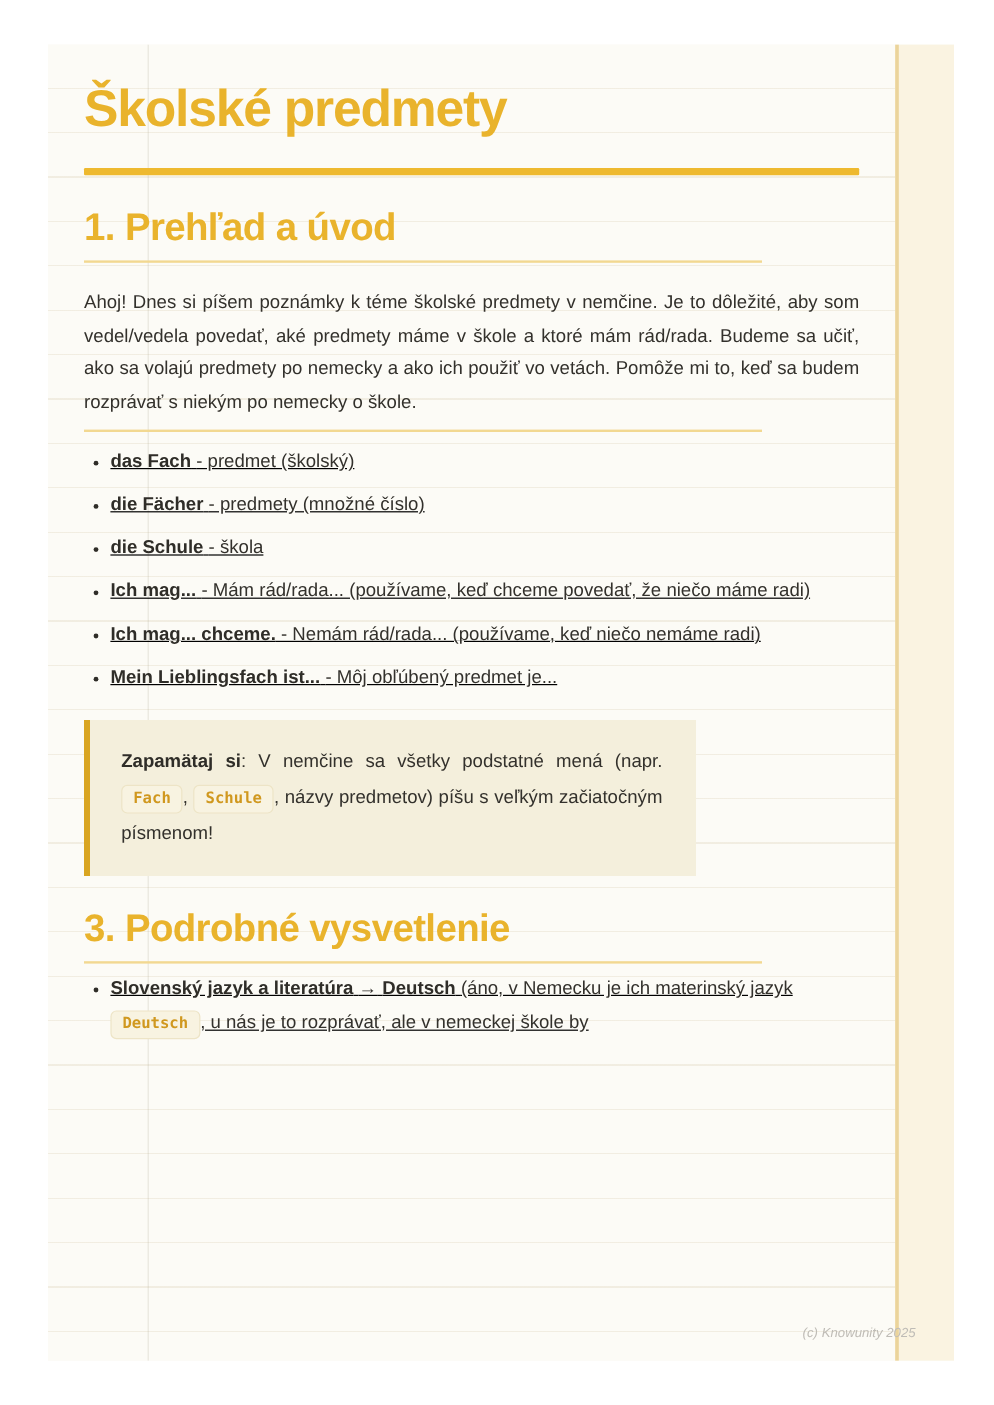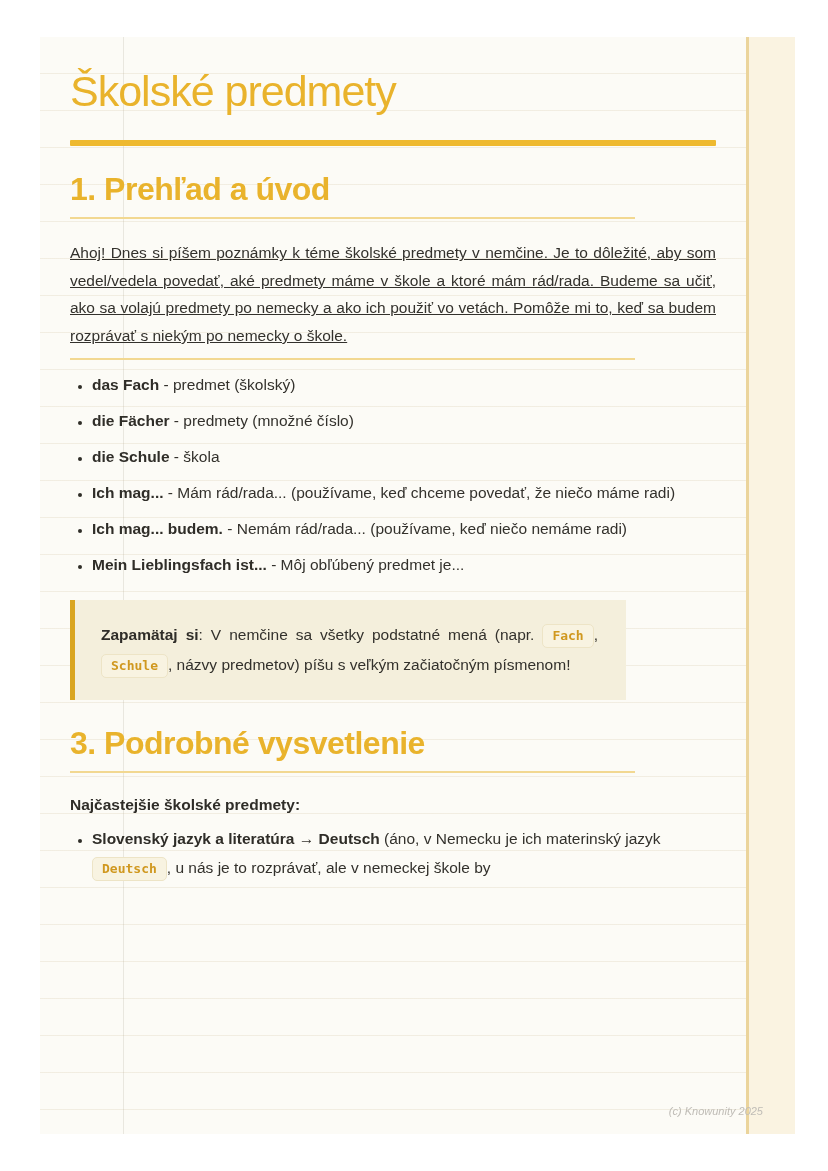--- a/index.html
+++ b/index.html
@@ -38,21 +38,21 @@
     border-left: 3px solid #EBD49B;
   }
   .content {
     position: relative;
     padding: 30px 79px 0 30px;
   }
   h1.doc-title {
     margin: 0;
     font-size: 43px;
     line-height: 1.15;
-    font-weight: 400;
+    font-weight: 700;
     letter-spacing: -1px;
     color: #E9B32C;
   }
   .title-rule {
     height: 6px;
     background: #EEB92F;
     margin-top: 24px;
     margin-bottom: 14px;
     border-radius: 1px;
   }
@@ -69,53 +69,53 @@
     height: 2px;
     background: #F2D891;
     margin-top: 9px;
   }
   p.body-par {
     margin: 20px 0 0 0;
     font-size: 15.5px;
     line-height: 27.5px;
     color: #33312C;
     text-align: justify;
-    text-decoration: underline;
   }
   p.intro-par {
     margin: 20px 0 0 0;
     font-size: 15.5px;
     line-height: 27px;
     color: #33312C;
   }
   p.bold-sub {
     margin: 18px 0 0 0;
     font-size: 15.5px;
     line-height: 27px;
     font-weight: 700;
     color: #2F2D28;
   }
   ul.term-list {
     margin: 12px 0 0 0;
     padding-left: 22px;
     list-style: disc;
+    text-decoration: underline;
   }
   ul.term-list li {
     font-size: 15.5px;
     line-height: 26px;
     color: #33312C;
     margin-bottom: 10px;
   }
   ul.term-list li::marker { font-size: 0.8em; color: #2F2D28; }
   ul.last-list { margin-top: 6px; }
   ul.last-list li { line-height: 29px; margin-bottom: 0; }
   .term { font-weight: 700; color: #2F2D28; }
   .callout {
     box-sizing: border-box;
-    width: 556px;
+    width: 510px;
     margin-top: 22px;
     background: #F4EFDC;
     border-left: 5px solid #D9A521;
     padding: 20px 28px 20px 26px;
   }
   .callout p {
     margin: 0;
     font-size: 15.5px;
     line-height: 30px;
     color: #33312C;
@@ -174,38 +174,37 @@
       </li>
       <li>
         <span class="term">die Schule</span>
         <span>- škola</span>
       </li>
       <li>
         <span class="term">Ich mag...</span>
         <span>- Mám rád/rada... (používame, keď chceme povedať, že niečo máme radi)</span>
       </li>
       <li>
-        <span class="term">Ich mag... budem.</span>
+        <span class="term">Ich mag... chceme.</span>
         <span>- Nemám rád/rada... (používame, keď niečo nemáme radi)</span>
       </li>
       <li>
         <span class="term">Mein Lieblingsfach ist...</span>
         <span>- Môj obľúbený predmet je...</span>
       </li>
     </ul>
 
     <div class="callout">
       <p><span class="term">Zapamätaj si</span><span>: V nemčine sa všetky podstatné mená (napr.</span>
         <code class="chip">Fach</code><span>,</span>
         <code class="chip">Schule</code><span>, názvy predmetov) píšu s veľkým začiatočným písmenom!</span></p>
     </div>
 
     <h2 class="sec-heading">3. Podrobné vysvetlenie</h2>
     <div class="h2-rule"></div>
-    <p class="bold-sub">Najčastejšie školské predmety:</p>
 
     <ul class="term-list last-list">
       <li>
         <span class="term">Slovenský jazyk a literatúra</span>
         <span>→</span>
         <span class="term">Deutsch</span>
         <span>(áno, v Nemecku je ich materinský jazyk</span>
         <code class="chip">Deutsch</code><span>, u nás je to rozprávať, ale v nemeckej škole by</span>
       </li>
     </ul>

